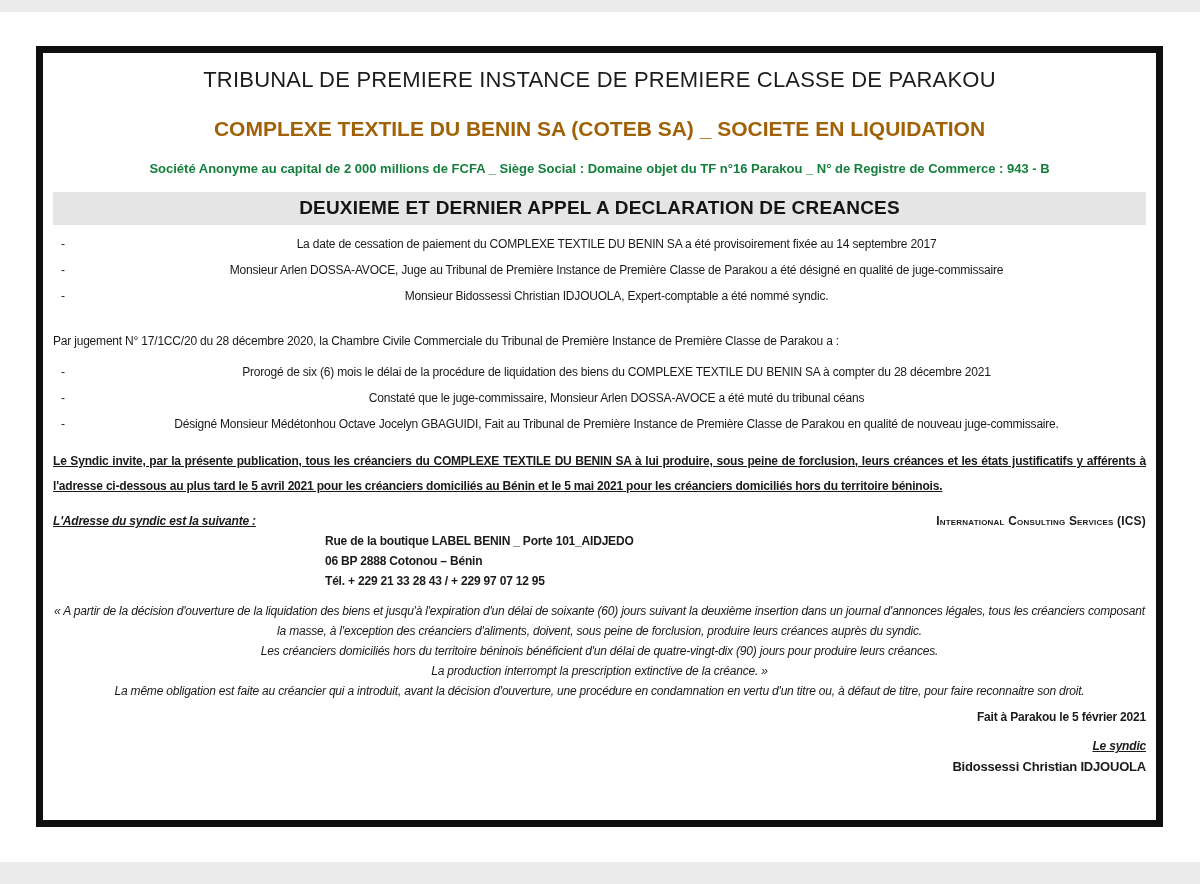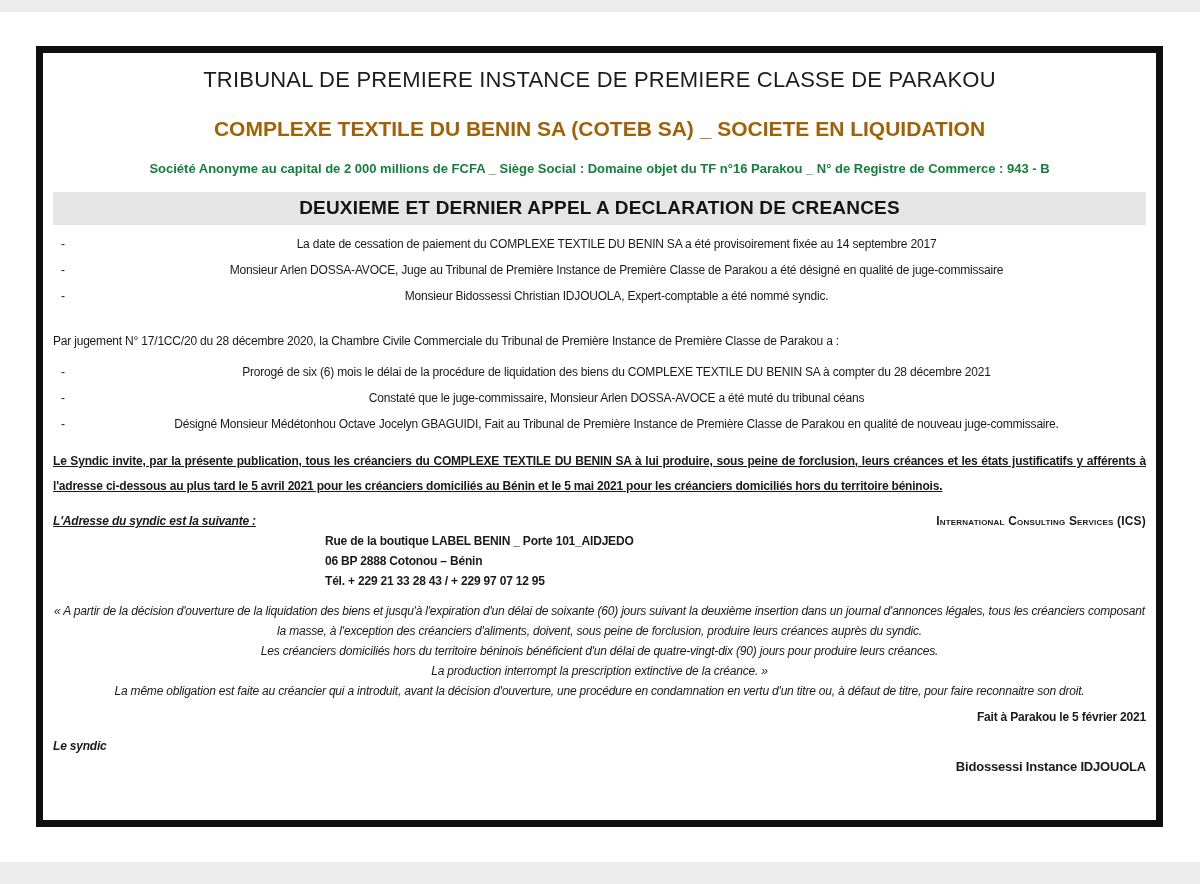--- a/index.html
+++ b/index.html
@@ -98,23 +98,24 @@
   .quote-line { margin: 0; }
 
   .dateline {
     margin: 6px 2px 0 2px;
     text-align: right;
     font-weight: 700;
     line-height: 20px;
   }
   .sig-role {
     margin: 10px 2px 0 2px;
-    text-align: left;
+    text-align: right;
     font-weight: 700;
     font-style: italic;
+    text-decoration: underline;
     line-height: 18px;
   }
   .sig-name {
     margin: 2px 2px 0 2px;
     text-align: right;
     font-weight: 700;
     font-size: 13px;
     line-height: 19px;
   }
 </style>
@@ -183,18 +184,18 @@
     <div class="quote">
       <div class="quote-line">« A partir de la décision d'ouverture de la liquidation des biens et jusqu'à l'expiration d'un délai de soixante (60) jours suivant la deuxième insertion dans un journal d'annonces légales, tous les créanciers composant la masse, à l'exception des créanciers d'aliments, doivent, sous peine de forclusion, produire leurs créances auprès du syndic.</div>
       <div class="quote-line">Les créanciers domiciliés hors du territoire béninois bénéficient d'un délai de quatre-vingt-dix (90) jours pour produire leurs créances.</div>
       <div class="quote-line">La production interrompt la prescription extinctive de la créance. »</div>
       <div class="quote-line">La même obligation est faite au créancier qui a introduit, avant la décision d'ouverture, une procédure en condamnation en vertu d'un titre ou, à défaut de titre, pour faire reconnaitre son droit.</div>
     </div>
 
     <div class="dateline">Fait à Parakou le 5 février 2021</div>
 
     <div class="sig-role">Le syndic</div>
-    <div class="sig-name">Bidossessi Instance IDJOUOLA</div>
+    <div class="sig-name">Bidossessi Christian IDJOUOLA</div>
 
   </div>
 </div>
 
 <div class="strip strip-bottom"></div>
 
 </body></html>

